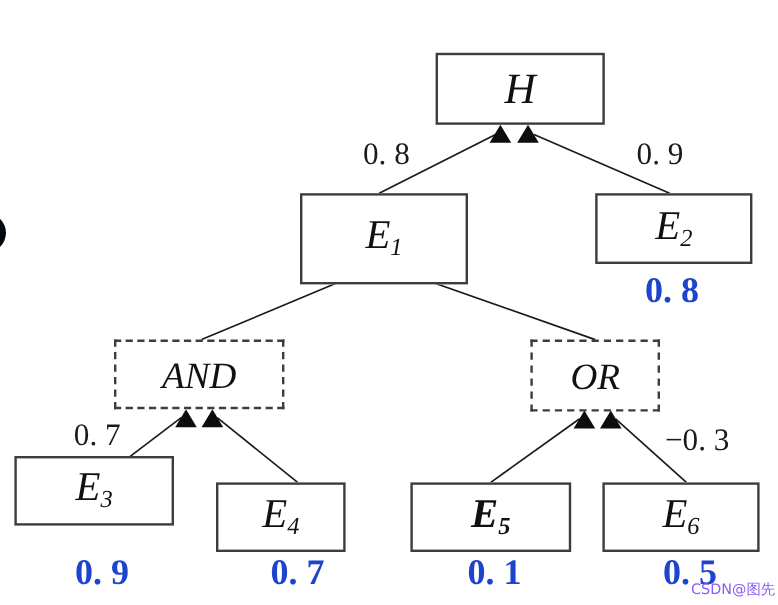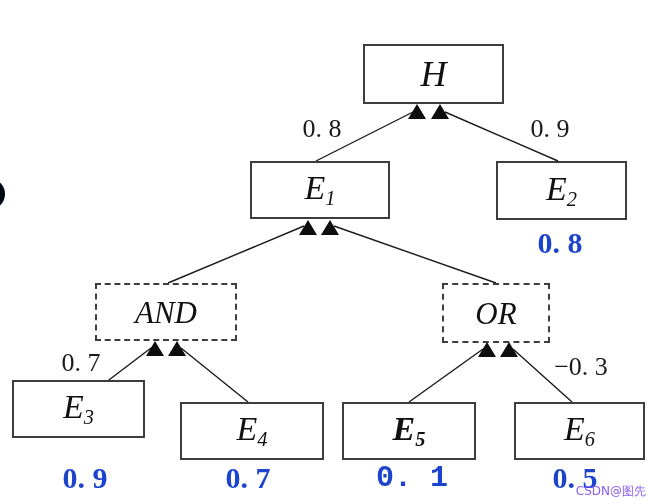--- a/index.html
+++ b/index.html
@@ -64,57 +64,57 @@
       <polygon points="177,341 168,356 186,356"></polygon>
       <polygon points="487,342 478,357 496,357"></polygon>
       <polygon points="509,342 500,357 518,357"></polygon>
     </g>
   </svg>
 
   <div class="node" style="left:363px;top:44px;width:141px;height:60px;">
     <span class="node-label h-label">H</span>
   </div>
 
-  <div class="node" style="left:250px;top:161px;width:140px;height:58px;">
+  <div class="node" style="left:250px;top:161px;width:140px;height:76px;">
     <span class="node-label"><span>E</span><span class="sub">1</span></span>
   </div>
 
   <div class="node" style="left:496px;top:161px;width:131px;height:59px;">
     <span class="node-label"><span>E</span><span class="sub">2</span></span>
   </div>
 
   <div class="node dashed" style="left:95px;top:283px;width:142px;height:58px;">
     <span class="node-label gate-label">AND</span>
   </div>
 
   <div class="node dashed" style="left:442px;top:283px;width:108px;height:60px;align-items:center;">
     <span class="node-label gate-label">OR</span>
   </div>
 
   <div class="node" style="left:12px;top:380px;width:133px;height:58px;">
     <span class="node-label"><span>E</span><span class="sub">3</span></span>
   </div>
 
-  <div class="node" style="left:180px;top:402px;width:144px;height:58px;">
+  <div class="node" style="left:180px;top:402px;width:108px;height:58px;">
     <span class="node-label"><span>E</span><span class="sub">4</span></span>
   </div>
 
   <div class="node" style="left:342px;top:402px;width:134px;height:58px;font-weight:bold;">
     <span class="node-label"><span>E</span><span class="sub">5</span></span>
   </div>
 
-  <div class="node" style="left:514px;top:402px;width:131px;height:58px;">
+  <div class="node" style="left:502px;top:402px;width:131px;height:58px;">
     <span class="node-label"><span>E</span><span class="sub">6</span></span>
   </div>
 
   <span class="edge-weight" style="left:322px;top:129px;">0. 8</span>
   <span class="edge-weight" style="left:550px;top:129px;">0. 9</span>
   <span class="edge-weight" style="left:81px;top:363px;">0. 7</span>
   <span class="edge-weight" style="left:581px;top:367px;">−0. 3</span>
 
   <span class="cf-value" style="left:560px;top:243px;">0. 8</span>
   <span class="cf-value" style="left:85px;top:478px;">0. 9</span>
   <span class="cf-value" style="left:248px;top:478px;">0. 7</span>
-  <span class="cf-value" style="left:412px;top:478px;font-family:Liberation Mono, monospace;">0. 1</span>
+  <span class="cf-value" style="left:412px;top:478px;">0. 1</span>
   <span class="cf-value" style="left:575px;top:478px;">0. 5</span>
 
   <span class="watermark">CSDN@图先</span>
 </div>
 
 </body></html>

